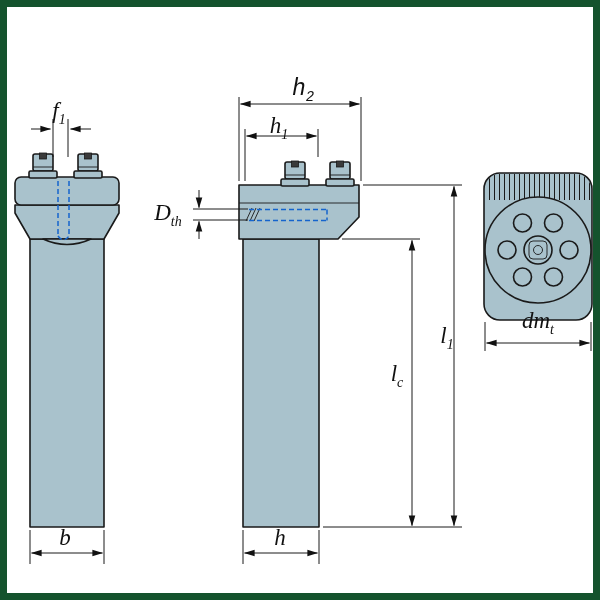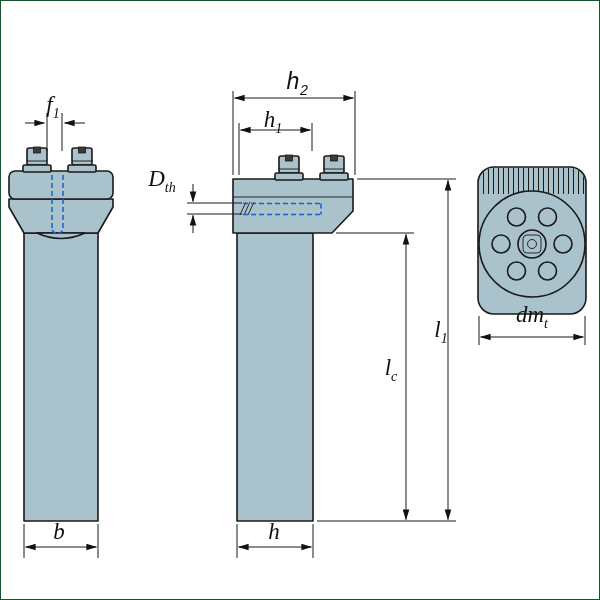--- a/index.html
+++ b/index.html
@@ -8,21 +8,21 @@
     --thread: #1464cd;
     --background: #ffffff;
   }
   html, body { margin: 0; padding: 0; }
   body { font-family: "Liberation Sans", sans-serif; background: #fff; }
   .stage {
     position: relative;
     width: 600px;
     height: 600px;
     background: var(--background);
-    border: 1px solid #14532d;
+    border: 7px solid #14532d;
     box-sizing: border-box;
     overflow: hidden;
   }
   svg.drawing { position: absolute; left: 0; top: 0; }
   .body-fill { fill: var(--body); stroke: var(--outline); stroke-width: 1.6; stroke-linejoin: round; }
   .thinline { stroke: var(--outline); stroke-width: 0.9; fill: none; }
   .dim { stroke: var(--outline); stroke-width: 1; fill: none; }
   .thread-dash { stroke: var(--thread); stroke-width: 1.5; stroke-dasharray: 5 3; fill: none; }
   .slot-fill { fill: #3a3a3a; stroke: var(--outline); stroke-width: 0.8; }
   .dim-label {
@@ -203,21 +203,21 @@
 
   <div class="dim-label" style="left:52px; top:106px;">
     <span>f</span><sub>1</sub>
   </div>
   <div class="dim-label" style="left:296px; top:84px;font-family:Liberation Mono, monospace;">
     <span>h</span><sub>2</sub>
   </div>
   <div class="dim-label" style="left:272px; top:121px;">
     <span>h</span><sub>1</sub>
   </div>
-  <div class="dim-label" style="left:161px; top:180px;">
+  <div class="dim-label" style="left:161px; top:208px;">
     <span>D</span><sub>th</sub>
   </div>
   <div class="dim-label" style="left:440px; top:331px;">
     <span>l</span><sub>1</sub>
   </div>
   <div class="dim-label" style="left:390px; top:369px;">
     <span>l</span><sub>c</sub>
   </div>
   <div class="dim-label" style="left:58px; top:533px;">
     <span>b</span><sub></sub>

